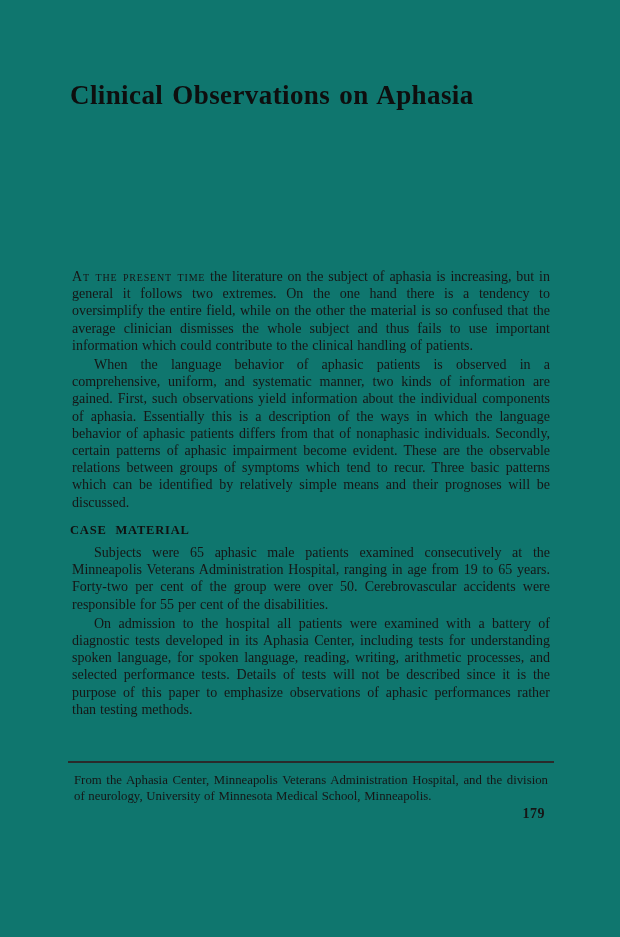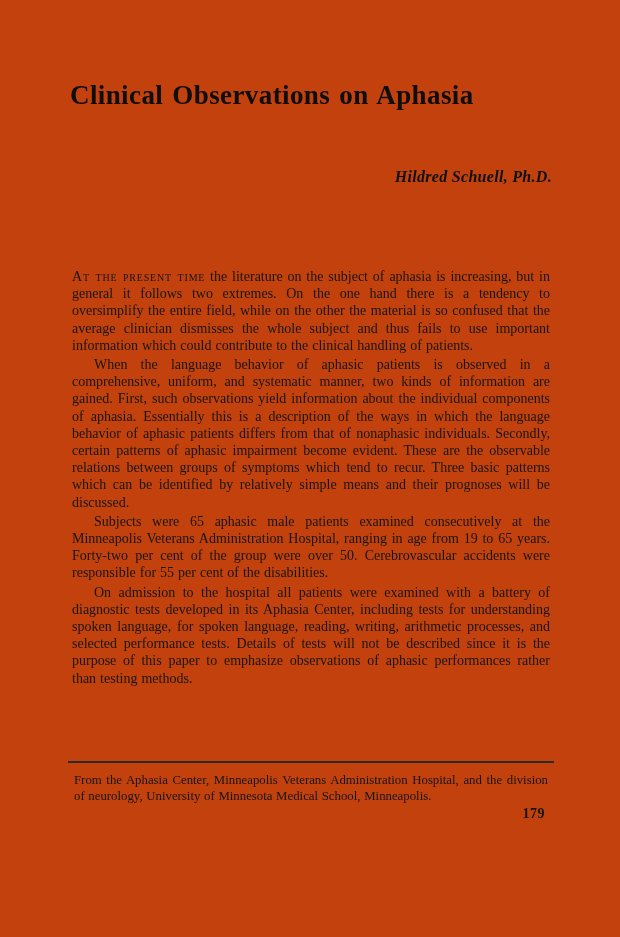--- a/index.html
+++ b/index.html
@@ -5,21 +5,21 @@
   html, body {
     margin: 0;
     padding: 0;
     background: #e8e8e8;
   }
   .page {
     position: relative;
     width: 620px;
     height: 937px;
     margin: 0 auto;
-    background: #c2410c;
+    background: #0f766e;
     color: #161616;
     font-family: "Liberation Serif", "DejaVu Serif", serif;
     overflow: hidden;
   }
   .title {
     position: absolute;
     top: 80px;
     left: 70px;
     right: 68px;
     margin: 0;
@@ -104,29 +104,29 @@
     letter-spacing: 0.5px;
   }
 </style>
 </head>
 <body>
 
 <div class="page">
 
   <h1 class="title">Clinical Observations on Aphasia</h1>
 
-  <div class="byline">Hildred Schuell, Ph.D.</div>
 
   <div class="body-text">
 
     <p><span class="lead-caps">At the present time</span><span> the literature on the subject of aphasia is increasing, but in general it follows two extremes. On the one hand there is a tendency to oversimplify the entire field, while on the other the material is so confused that the average clinician dismisses the whole subject and thus fails to use important information which could contribute to the clinical handling of patients.</span></p>
 
 
     <p class="indented">When the language behavior of aphasic patients is observed in a comprehensive, uniform, and systematic manner, two kinds of information are gained. First, such observations yield information about the individual components of aphasia. Essentially this is a description of the ways in which the language behavior of aphasic patients differs from that of nonaphasic individuals. Secondly, certain patterns of aphasic impairment become evident. These are the observable relations between groups of symptoms which tend to recur. Three basic patterns which can be identified by relatively simple means and their prognoses will be discussed.</p>
 
+    <h2 class="section-heading">CASE MATERIAL</h2>
 
     <p class="indented">Subjects were 65 aphasic male patients examined consecutively at the Minneapolis Veterans Administration Hospital, ranging in age from 19 to 65 years. Forty-two per cent of the group were over 50. Cerebrovascular accidents were responsible for 55 per cent of the disabilities.</p>
 
     <p class="indented">On admission to the hospital all patients were examined with a battery of diagnostic tests developed in its Aphasia Center, including tests for understanding spoken language, for spoken language, reading, writing, arithmetic processes, and selected performance tests. Details of tests will not be described since it is the purpose of this paper to emphasize observations of aphasic performances rather than testing methods.</p>
 
   </div>
 
   <div class="footnote-rule"></div>
 
   <p class="footnote">From the Aphasia Center, Minneapolis Veterans Administration Hospital, and the division of neurology, University of Minnesota Medical School, Minneapolis.</p>

